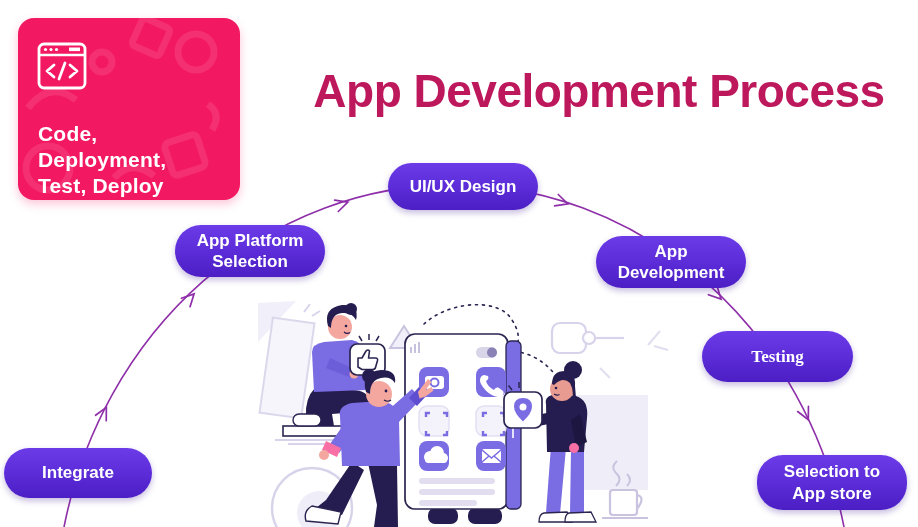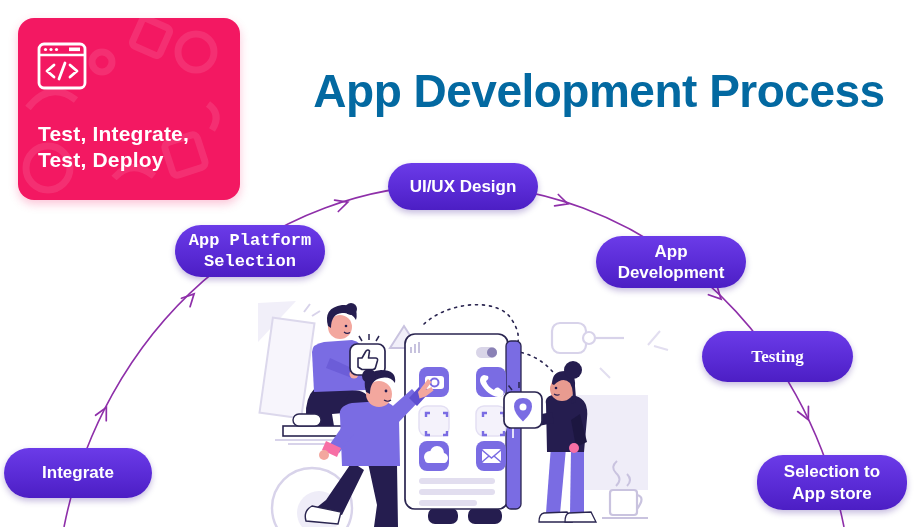--- a/index.html
+++ b/index.html
@@ -14,36 +14,36 @@
   }
   .badge .pattern{position:absolute;inset:0;}
   .badge .code-icon{position:absolute;left:19px;top:24px;}
   .badge .badge-text{
     position:absolute;left:20px;top:103px;width:190px;color:#ffffff;
     font-size:21px;font-weight:bold;line-height:26px;letter-spacing:.2px;
   }
   
   .page-title{
     position:absolute;left:288px;top:66px;width:622px;text-align:center;
-    font-size:46px;font-weight:bold;color:#0369a1;letter-spacing:-.5px;line-height:1.1;
+    font-size:46px;font-weight:bold;color:#be185d;letter-spacing:-.5px;line-height:1.1;
   }
   
   .arc-layer{position:absolute;left:0;top:0;z-index:1;}
   .illo-layer{position:absolute;left:0;top:0;z-index:2;}
   
   .pill{
     position:absolute;z-index:4;display:flex;align-items:center;justify-content:center;
     border-radius:26px;color:#ffffff;font-size:17px;font-weight:bold;text-align:center;
     line-height:1.25;padding:0 10px;box-sizing:border-box;
     background:linear-gradient(180deg,#6B3BE8 0%,#5A2BD6 55%,#4C1EC4 100%);
     box-shadow:0 3px 6px rgba(50,15,140,.28);
   }
   .s0{left:4px;  top:448px;width:148px;height:50px;}
   .s1{left:64px; top:331px;width:150px;height:51px;}
-  .s2{left:175px;top:225px;width:150px;height:52px;font-family:Liberation Mono, monospace;}
+  .s2{left:175px;top:225px;width:150px;height:52px;}
   .s3{left:388px;top:163px;width:150px;height:47px;}
   .s4{left:596px;top:236px;width:150px;height:52px;}
   .s5{left:702px;top:331px;width:151px;height:51px;font-family:Liberation Serif, serif;}
   .s6{left:757px;top:455px;width:150px;height:55px;}
 </style>
 </head>
 <body>
 
 <div class="canvas">
 
@@ -210,21 +210,21 @@
     <svg class="code-icon" width="50" height="48" viewBox="0 0 50 48">
       <rect x="2" y="2" width="46" height="44" rx="5" fill="none" stroke="#ffffff" stroke-width="2.8"></rect>
       <path d="M2 13 H48" stroke="#ffffff" stroke-width="2.4"></path>
       <circle cx="8.5" cy="7.5" r="1.6" fill="#ffffff"></circle>
         <circle cx="14" cy="7.5" r="1.6" fill="#ffffff"></circle>
         <circle cx="19.5" cy="7.5" r="1.6" fill="#ffffff"></circle>
       <rect x="32" y="5.5" width="11" height="3.6" fill="#ffffff"></rect>
       <path d="M17 23 l-7 6 7 6 M33 23 l7 6 -7 6 M28 21 l-6 16" fill="none" stroke="#ffffff" stroke-width="2.8" stroke-linecap="round" stroke-linejoin="round"></path>
     </svg>
     <div class="badge-text">
-      <div>Test, Integrate,</div>
+      <div>Code, Deployment,</div>
       <div>Test, Deploy</div>
     </div>
   </div>
 
   <div class="page-title">App Development Process</div>
 
   <div class="pill s0">
       <span>Integrate</span>
     </div>
   <div class="pill s2">

